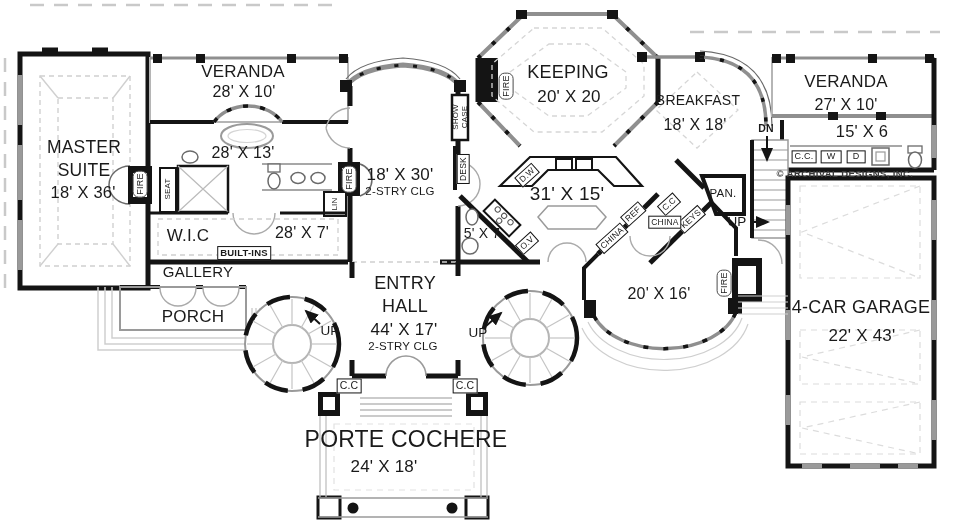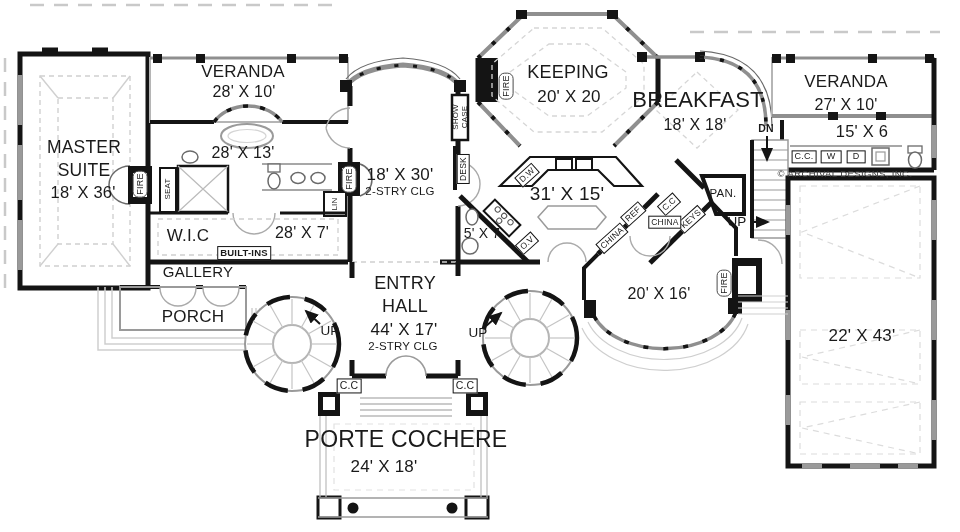--- a/index.html
+++ b/index.html
@@ -284,39 +284,40 @@
 
 <div class="lbl" style="left:400px;top:175px;font-size:17px">18' X 30'</div>
 <div class="lbl" style="left:400px;top:192px;font-size:11.5px">2-STRY CLG</div>
 
 <div class="lbl" style="left:568px;top:73px;font-size:18px">KEEPING</div>
 <div class="lbl" style="left:569px;top:97px;font-size:17px">20' X 20</div>
 
 <div class="lbl" style="left:567px;top:194px;font-size:19px">31' X 15'</div>
 <div class="lbl" style="left:482px;top:233px;font-size:14px">5' X 7</div>
 
-<div class="lbl" style="left:698px;top:100px;font-size:22px">BREAKFAST</div>
+<div class="lbl" style="left:698px;top:100px;font-size:14px">BREAKFAST</div>
 <div class="lbl" style="left:695px;top:125px;font-size:16px">18' X 18'</div>
 
 <div class="lbl" style="left:846px;top:82px;font-size:17px">VERANDA</div>
 <div class="lbl" style="left:846px;top:105px;font-size:16px">27' X 10'</div>
 <div class="lbl" style="left:862px;top:132px;font-size:16.5px">15' X 6</div>
 
 <div class="lbl" style="left:659px;top:294px;font-size:16px">20' X 16'</div>
 
+<div class="lbl" style="left:861px;top:308px;font-size:18px">4-CAR GARAGE</div>
 <div class="lbl" style="left:862px;top:336px;font-size:17px">22' X 43'</div>
 
 <div class="lbl wrap" style="left:405px;top:295px;width:86px;font-size:18px;line-height:1.3">ENTRY HALL</div>
 <div class="lbl" style="left:404px;top:330px;font-size:17px">44' X 17'</div>
 <div class="lbl" style="left:403px;top:347px;font-size:11.5px">2-STRY CLG</div>
 
 <div class="lbl" style="left:406px;top:440px;font-size:23px">PORTE COCHERE</div>
 <div class="lbl" style="left:384px;top:467px;font-size:17px">24' X 18'</div>
 
-<div class="lbl" style="left:845px;top:174px;font-size:9.5px;font-weight:normal;color:#3a3a3a;letter-spacing:0.4px">© ARCHIVAL DESIGNS, INC.</div>
+<div class="lbl" style="left:845px;top:174px;font-size:9.5px;font-weight:bold;color:#3a3a3a;letter-spacing:0.4px">© ARCHIVAL DESIGNS, INC.</div>
 
 <div class="lbl v fire" style="left:140px;top:184px;font-size:9px">FIRE</div>
 <div class="lbl v fire" style="left:349px;top:179px;font-size:9px">FIRE</div>
 <div class="lbl v fire" style="left:506px;top:86px;font-size:9px">FIRE</div>
 <div class="lbl v fire" style="left:724px;top:283px;font-size:9px">FIRE</div>
 
 <div class="lbl v small" style="left:168px;top:189px;font-size:8px">SEAT</div>
 <div class="lbl v small" style="left:335px;top:204px;font-size:8px">LIN</div>
 <div class="lbl v wrap" style="left:460px;top:117px;width:34px;font-size:8px;line-height:1.15">SHOW CASE</div>
 <div class="lbl v box" style="left:463px;top:169px;font-size:8.5px">DESK</div>

